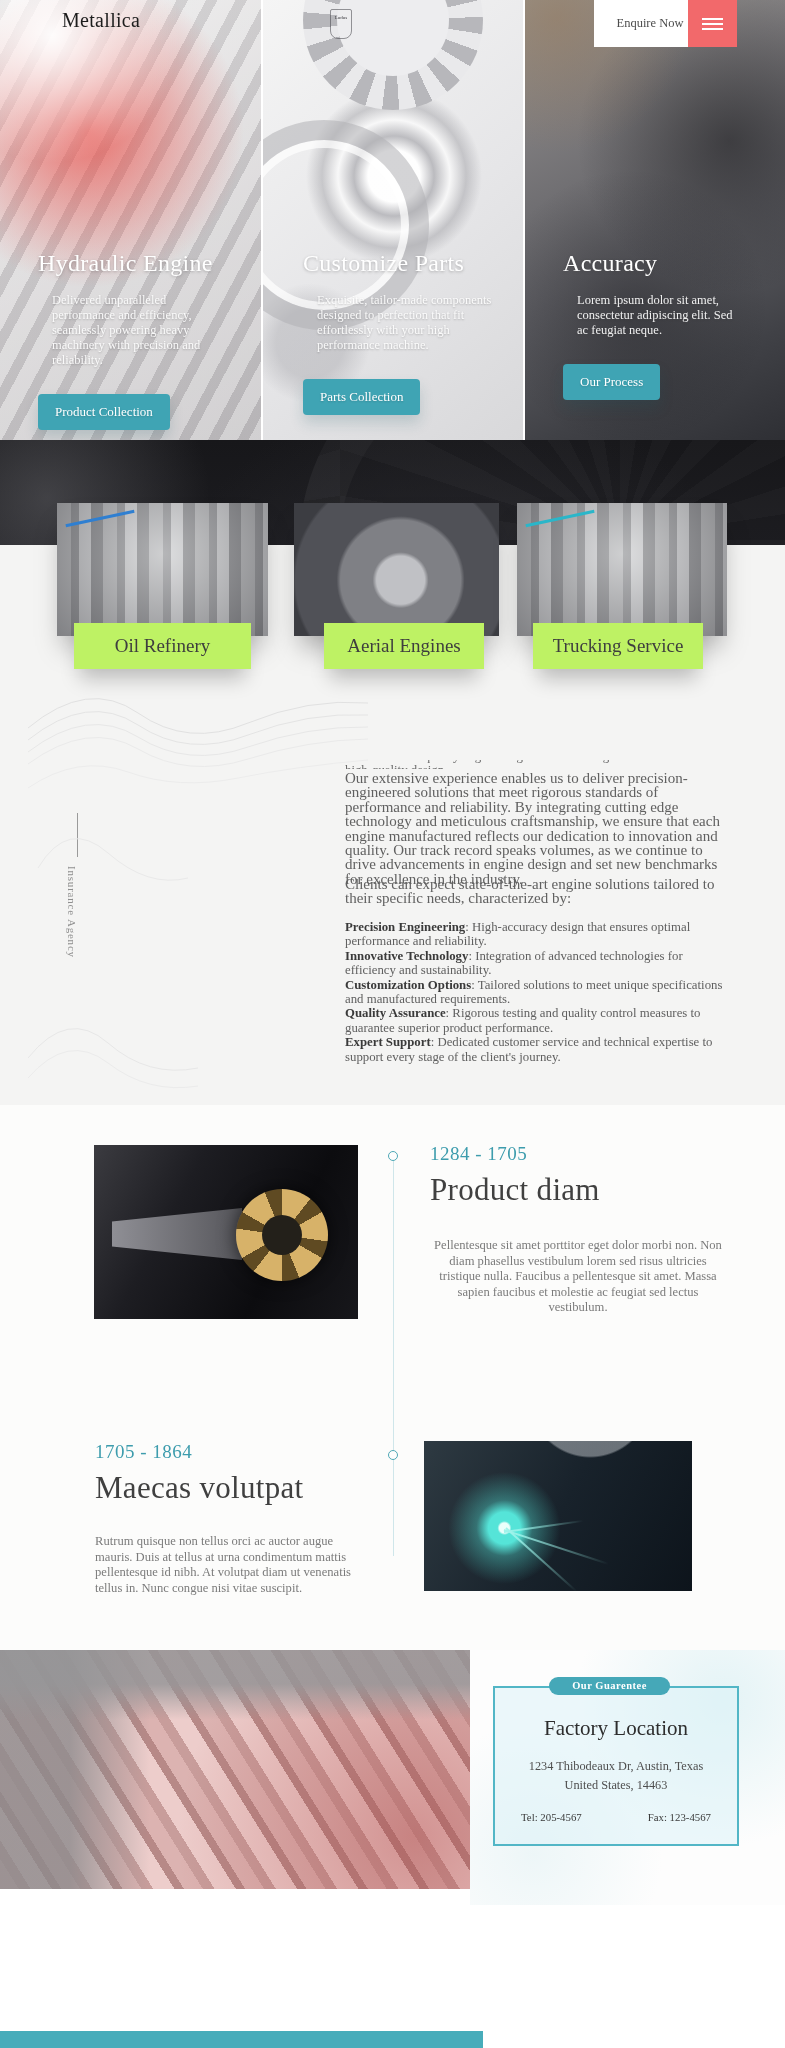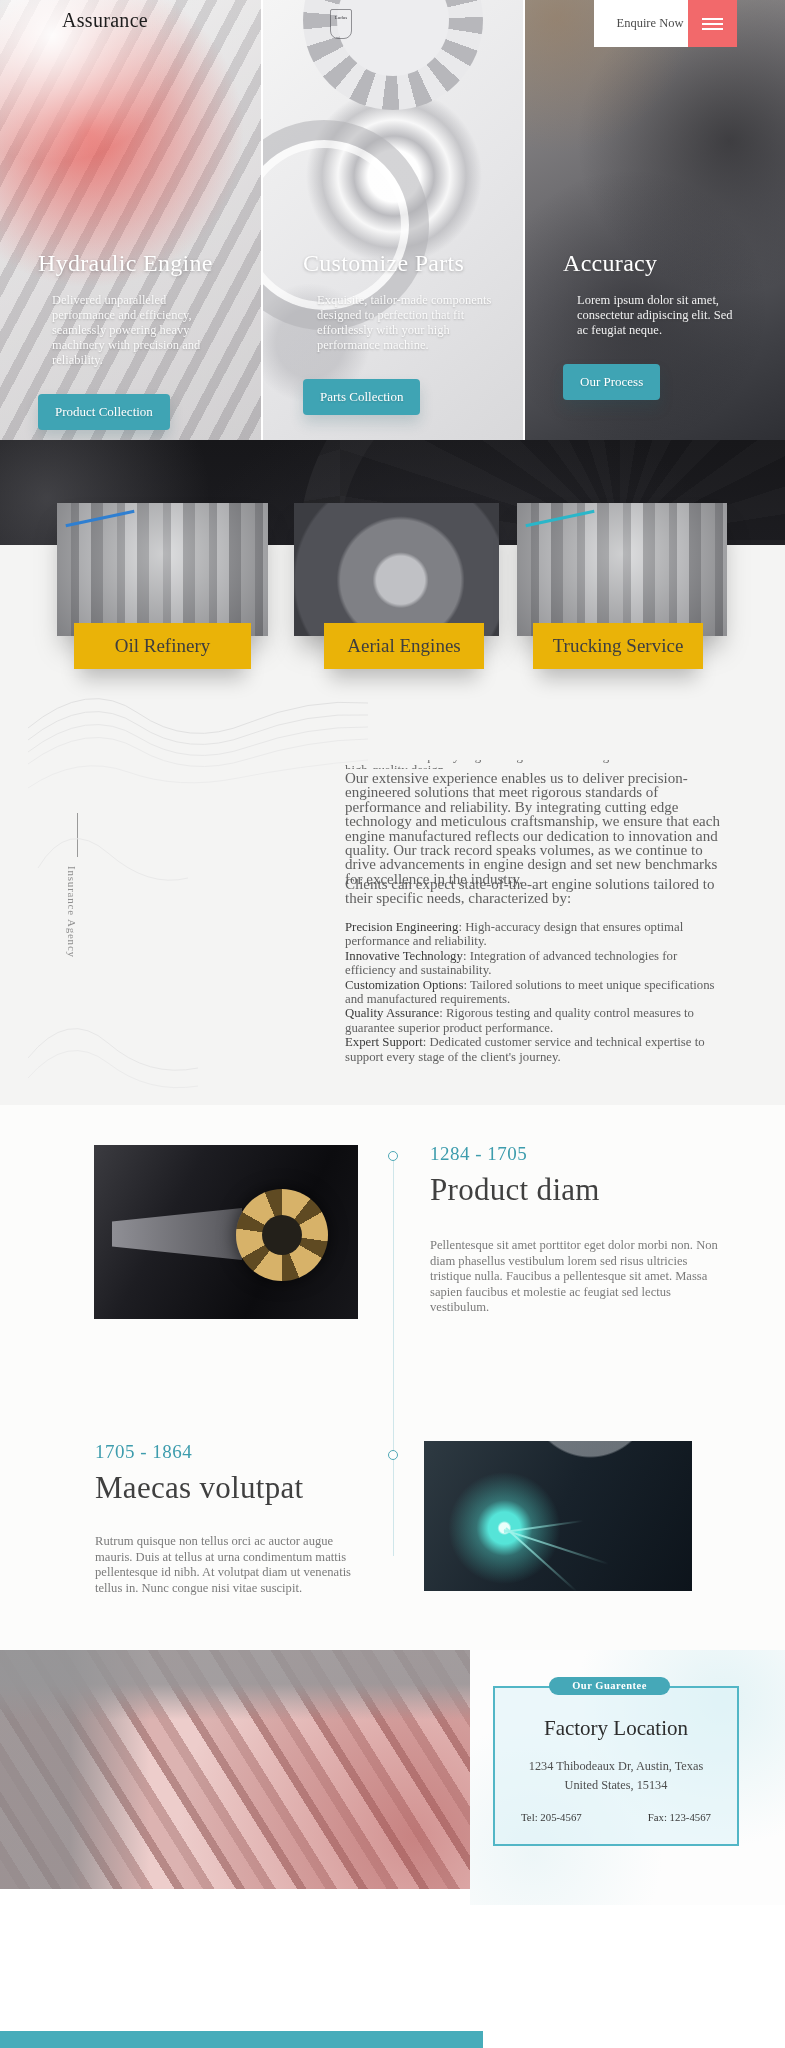--- a/index.html
+++ b/index.html
@@ -75,61 +75,61 @@
       repeating-linear-gradient(90deg,#b9babc 0 14px,#96979a 14px 22px,#d0d1d3 22px 34px,#8d8e91 34px 46px);}
   .ci1{left:57px;width:211px;}
   .ci2{left:294px;width:205px;
     background:
       radial-gradient(circle at 52% 58%, #c0c1c5 0 24px, #7f8085 28px 60px, #505157 64px 105px, #3c3d42 108px),
       linear-gradient(#6a6b70,#47484d);}
   .ci3{left:517px;width:210px;}
   .cable{position:absolute;width:70px;height:3px;top:14px;left:8px;transform:rotate(-12deg);}
   .cable.blue{background:#2f7fd1;}
   .cable.teal{background:#2ab6c9;}
-  .card-label{position:absolute;top:623px;height:46px;z-index:4;background:#eab308;
+  .card-label{position:absolute;top:623px;height:46px;z-index:4;background:#bef264;
     display:flex;align-items:center;justify-content:center;font-size:19px;color:#3e3e3e;
     box-shadow:0 16px 20px -6px rgba(0,0,0,.22);cursor:pointer;}
   .cl1{left:74px;width:177px;}
   .cl2{left:324px;width:160px;font-family:Liberation Serif, serif;}
   .cl3{left:533px;width:170px;}
 
   
   .waves{position:absolute;left:28px;top:668px;z-index:1;pointer-events:none;}
   .vline{position:absolute;left:77px;top:813px;width:1px;height:44px;background:#9a9a9a;}
   .side-label{position:absolute;left:66px;top:866px;height:120px;writing-mode:vertical-rl;
     font-size:11px;color:#8f8f8f;letter-spacing:.8px;}
   .clipline{position:absolute;left:345px;top:760px;width:382px;height:9px;overflow:hidden;}
   .clipline span{display:block;margin-top:-11px;font-size:12.8px;line-height:14.4px;color:#6a6a6a;}
   .about-p{position:absolute;left:345px;width:384px;font-size:15px;line-height:14.4px;color:#606060;margin:0;}
   .p1{top:771px;}
   .p2{top:877px;}
   .features{position:absolute;left:345px;top:920px;width:384px;font-size:12.8px;line-height:14.4px;color:#606060;}
   .features p{margin:0;}
-  .features strong{color:#3a3a3a;font-weight:normal;}
+  .features strong{color:#3a3a3a;font-weight:bold;}
 
   
   .tlsec{position:absolute;left:0;top:1105px;width:785px;height:545px;background:#fcfcfb;}
   .tline{position:absolute;left:393px;top:1158px;width:1px;height:398px;background:#cfe6ea;}
   .tdot{position:absolute;width:8px;height:8px;border-radius:50%;border:1.5px solid #4fa8b6;background:#fdfdfd;}
   .td1{left:388px;top:1151px;}
   .td2{left:388px;top:1450px;}
   .timg{position:absolute;overflow:hidden;}
   .timg1{left:94px;top:1145px;width:264px;height:174px;
     background:linear-gradient(118deg,#3b3b40 0%,#1d1d22 32%,#0c0c0f 68%,#17171b 100%);}
   .cone{position:absolute;left:18px;top:58px;width:130px;height:62px;
     background:linear-gradient(90deg,#8f8f95,#55555a);clip-path:polygon(0 30%,100% 8%,100% 92%,0 70%);}
   .cutter{position:absolute;left:142px;top:44px;width:92px;height:92px;border-radius:50%;
     background:repeating-conic-gradient(#d7b269 0 38deg,#5f4a22 38deg 60deg);box-shadow:0 0 18px rgba(0,0,0,.6);}
   .cutter::after{content:"";position:absolute;left:26px;top:26px;width:40px;height:40px;border-radius:50%;background:#23201a;}
   .tdate{position:absolute;font-size:19px;color:#3d9cad;letter-spacing:.5px;}
   .ttitle{position:absolute;font-size:31px;color:#404040;letter-spacing:.3px;}
   .tpara{position:absolute;font-size:12.6px;line-height:15.6px;color:#7b7b7b;margin:0;}
   .t1d{left:430px;top:1143px;}
   .t1t{left:430px;top:1172px;}
-  .t1p{left:430px;top:1238px;width:296px;}
+  .t1p{left:430px;top:1238px;width:296px;text-align:center;}
   .t2d{left:95px;top:1441px;}
   .t2t{left:95px;top:1470px;}
   .t2p{left:95px;top:1534px;width:276px;}
   .timg2{left:424px;top:1441px;width:268px;height:150px;
     background:
       radial-gradient(circle at 30% 58%, #eafffb 0 5px, #55e4d8 7px 16px, rgba(85,228,216,.38) 28px, rgba(85,228,216,0) 56px),
       radial-gradient(circle at 62% -30%, rgba(190,195,200,.5) 0 60px, rgba(190,195,200,0) 62px),
       linear-gradient(118deg,#2e3a42,#18222b 50%,#0d141b);}
   .spark{position:absolute;height:2px;background:linear-gradient(90deg,#9ef3ea,rgba(158,243,234,0));transform-origin:left center;}
   .sp1{left:80px;top:88px;width:110px;transform:rotate(18deg);}
@@ -184,21 +184,21 @@
     </div>
     <div class="hc hc3">
       <div class="hc-content">
         <h2>Accuracy</h2>
         <p>Lorem ipsum dolor sit amet, consectetur adipiscing elit. Sed ac feugiat neque.</p>
         <button class="btn">Our Process</button>
       </div>
     </div>
   </div>
 
-  <div class="logo">Assurance</div>
+  <div class="logo">Metallica</div>
   <div class="crest">Ludus</div>
   <button class="enquire">Enquire Now</button>
   <button class="burger" aria-label="menu">
     <i></i>
       <i></i>
       <i></i>
   </button>
 
   <div class="darkband">
     <div class="flywheel"></div>
@@ -264,21 +264,21 @@
     <div class="spark sp3"></div>
   </div>
 
   <div class="fimg"></div>
   <div class="fpattern"></div>
   <div class="gpill">Our Guarentee</div>
   <div class="fbox">
     <h3>Factory Location</h3>
     <p class="faddr">
       <span>1234 Thibodeaux Dr, Austin, Texas</span><br>
-      <span>United States, 15134</span>
+      <span>United States, 14463</span>
     </p>
     <div class="ftelfax">
       <span>Tel: 205-4567</span>
       <span>Fax: 123-4567</span>
     </div>
   </div>
 
   <div class="tealbar"></div>
 
 </div>

